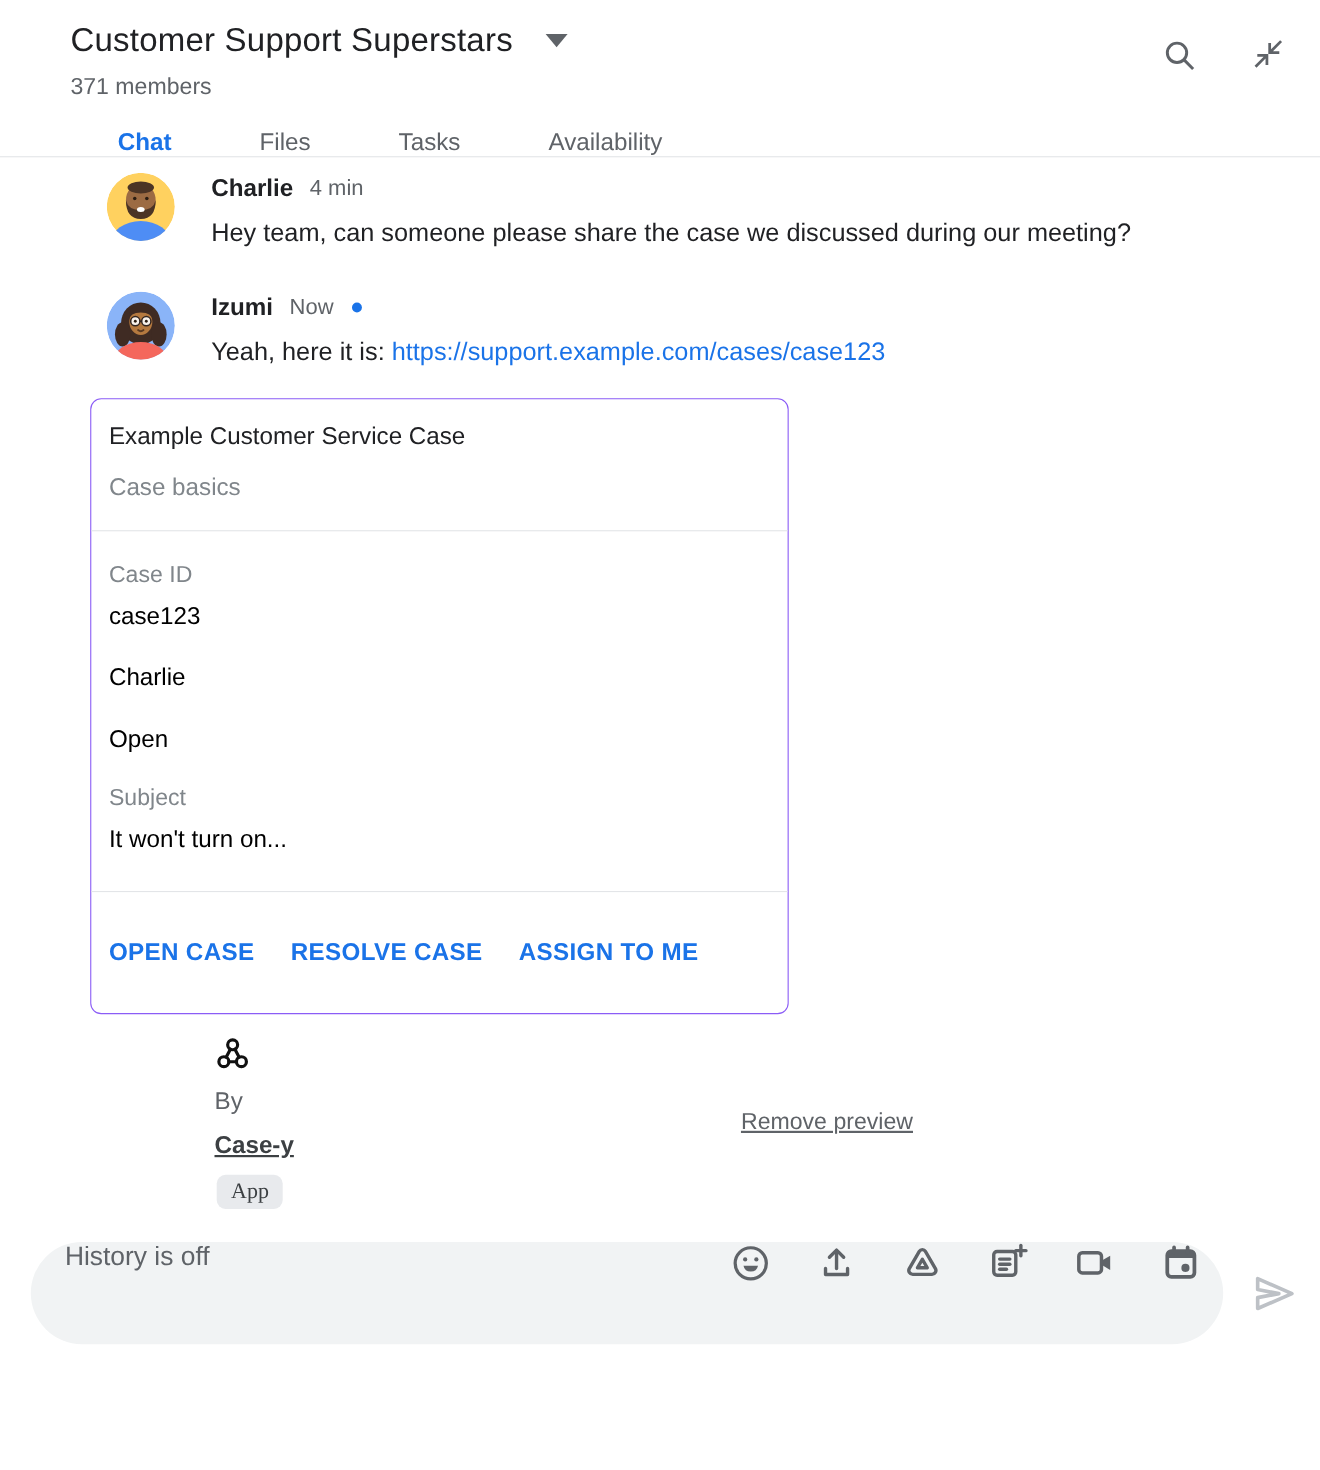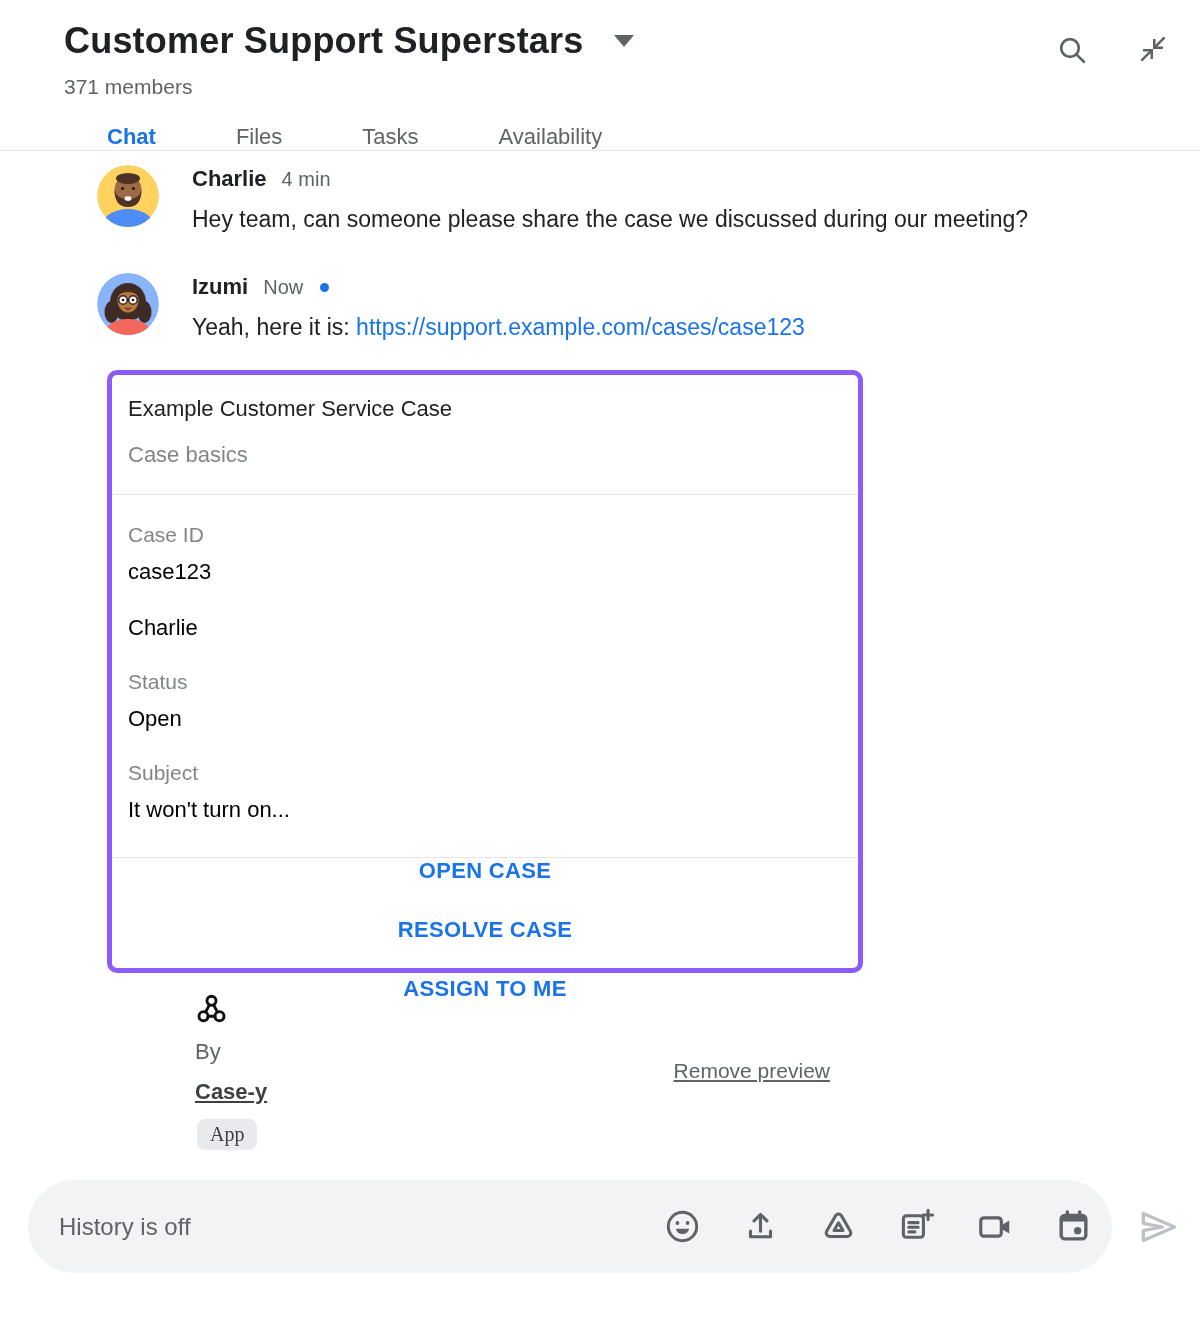--- a/index.html
+++ b/index.html
@@ -4,21 +4,21 @@
 <style>
   * { margin:0; padding:0; box-sizing:border-box; }
   html,body { width:1200px; height:1336px; }
   body {
     font-family:"Liberation Sans", sans-serif;
     background:#ffffff; color:#202124; overflow:hidden; position:relative;
   }
   
   .header { padding:20px 0 0 64px; position:relative; }
   .title-row { display:flex; align-items:center; gap:30px; }
-  .space-title { font-size:36px; font-weight:700; color:#202124; letter-spacing:.2px; }
+  .space-title { font-size:30px; font-weight:400; color:#202124; letter-spacing:.2px; }
   .caret-down { width:0; height:0; border-left:10px solid transparent; border-right:10px solid transparent; border-top:12px solid #5f6368; cursor:pointer; }
   .members { margin-top:13px; font-size:21px; color:#5f6368; }
   .header-actions { position:absolute; top:34px; right:32px; display:flex; gap:50px; color:#5f6368; }
   .header-actions .hicon { cursor:pointer; display:flex; }
   
   .tabs { display:flex; gap:80px; margin:25px 0 0 107px; }
   .tab { font-size:22px; color:#5f6368; cursor:pointer; padding-bottom:0; }
   .tab .tab-label { display:block; }
   .tab .tab-underline { height:6px; border-radius:4px; margin-top:7px; background:transparent; }
   .tab.active { color:#1a73e8; font-weight:700; }
@@ -29,43 +29,43 @@
   .message { display:flex; gap:33px; margin-bottom:34px; }
   .avatar { width:62px; height:62px; border-radius:50%; overflow:hidden; flex-shrink:0; cursor:pointer; }
   .msg-body { padding-top:1px; }
   .msg-head { display:flex; align-items:center; gap:15px; }
   .sender { font-size:22px; font-weight:600; color:#202124; }
   .timestamp { font-size:20px; color:#5f6368; }
   .unread-dot { width:9px; height:9px; border-radius:50%; background:#1a73e8; margin-left:2px; }
   .msg-text { font-size:23px; line-height:40px; margin-top:7px; max-width:890px; color:#202124; }
   .msg-link { color:#1a73e8; text-decoration:none; cursor:pointer; }
   
-  .card { width:756px; margin:23px 0 0 107px; border:5px solid #8b5cf6; border-radius:10px; background:#fff; }
+  .card { width:635px; margin:23px 0 0 82px; border:1px solid #8b5cf6; border-radius:10px; background:#fff; }
   .card-header { padding:21px 16px 26px 16px; }
   .card-title { font-size:22px; color:#202124; }
   .card-subtitle { font-size:22px; color:#80868b; margin-top:20px; }
   .card-divider { border-top:1px solid #e3e5e8; }
   .card-fields { padding:27px 16px 33px 16px; }
   .field { margin-bottom:27px; }
   .field:last-child { margin-bottom:0; }
   .field-label { font-size:21px; line-height:26px; color:#80868b; }
   .field-value { font-size:22px; line-height:29px; color:#000000; margin-top:9px; }
-  .card-actions { height:110px; display:flex; align-items:center; gap:33px; padding:0 16px;flex-direction:column; }
+  .card-actions { height:110px; display:flex; align-items:center; gap:33px; padding:0 16px; }
   .action-btn { background:none; border:none; color:#1a73e8; font-family:inherit; font-size:22px; font-weight:600; letter-spacing:.3px; cursor:pointer; }
   
   .card-footer { width:635px; margin:19px 0 0 195px; display:flex; align-items:center; }
   .attribution { display:flex; align-items:flex-start; gap:14px;flex-direction:column; }
   .webhook-wrap { display:flex; color:#111; }
   .by-text { font-size:22px; color:#5f6368; }
   .app-name { font-size:22px; font-weight:600; color:#3c4043;text-decoration:underline; }
   .app-badge { background:#e8eaed; color:#3c4043; font-size:20px; padding:4px 13px; border-radius:8px; margin-left:2px;font-family:Liberation Serif, serif; }
   .remove-preview { margin-left:auto; font-size:21px; color:#5f6368; text-decoration:underline; cursor:pointer; }
   
   .composer-row { display:flex; align-items:center; margin:30px 20px 0 28px; }
-  .composer { flex:1; height:93px; background:#f1f3f4; border-radius:47px; display:flex; align-items:center; padding:0 20px 0 31px; }
+  .composer { flex:1; height:93px; background:#f1f3f4; border-radius:47px; display:flex; align-items:flex-start; padding:0 20px 0 31px; }
   .composer input { flex:1; border:none; outline:none; background:transparent; font-family:inherit; font-size:24px; color:#202124; min-width:0; }
   .composer input::placeholder { color:#5f6368; opacity:1; }
   .composer-icons { display:flex; align-items:center; gap:41px; color:#5f6368; }
   .icon-btn { background:none; border:none; padding:0; display:flex; color:#5f6368; cursor:pointer; }
   .send-btn { background:none; border:none; padding:0; display:flex; color:#bdc1c6; margin-left:24px; cursor:pointer; }
 </style>
 </head>
 <body>
 
 <div class="header">
@@ -172,21 +172,20 @@
   <div class="card-divider"></div>
   <div class="card-fields">
     <div class="field">
       <div class="field-label">Case ID</div>
       <div class="field-value">case123</div>
     </div>
     <div class="field">
       <div class="field-value">Charlie</div>
     </div>
     <div class="field">
-      <div class="field-label">Status</div>
       <div class="field-value">Open</div>
     </div>
     <div class="field">
       <div class="field-label">Subject</div>
       <div class="field-value">It won't turn on...</div>
     </div>
   </div>
   <div class="card-divider"></div>
   <div class="card-actions">
     <button class="action-btn">OPEN CASE</button>

